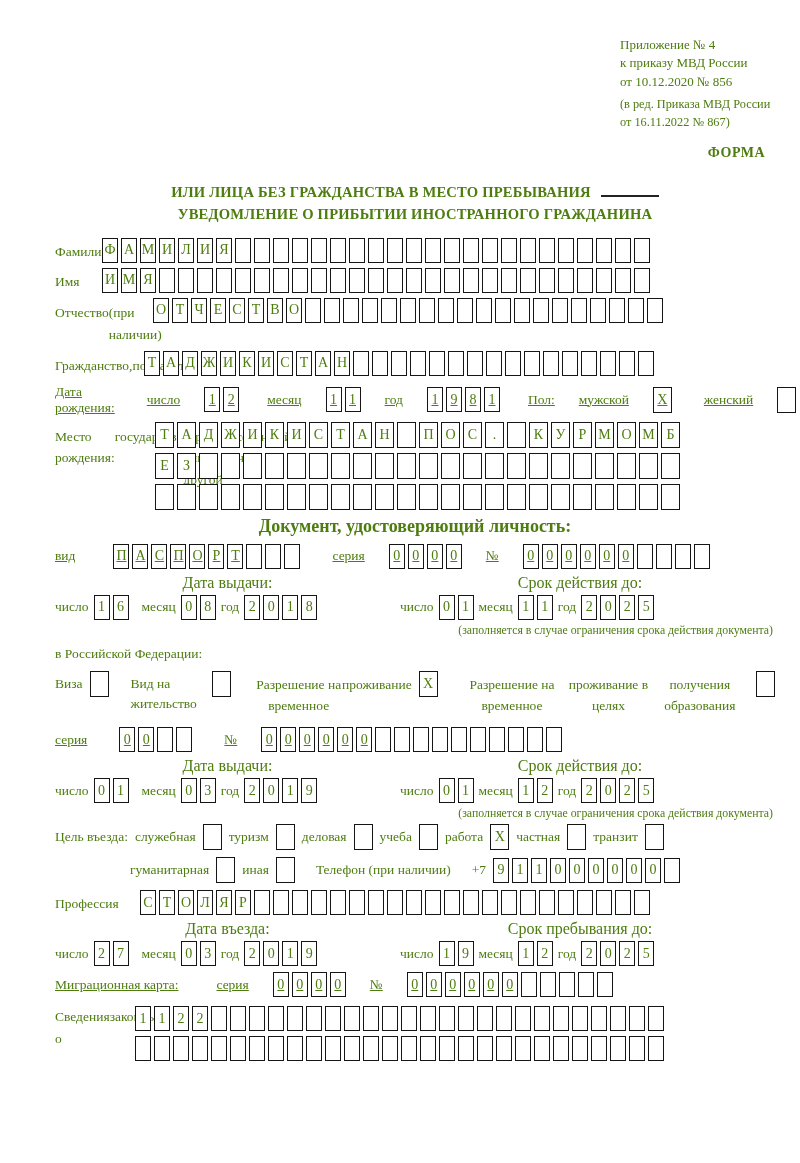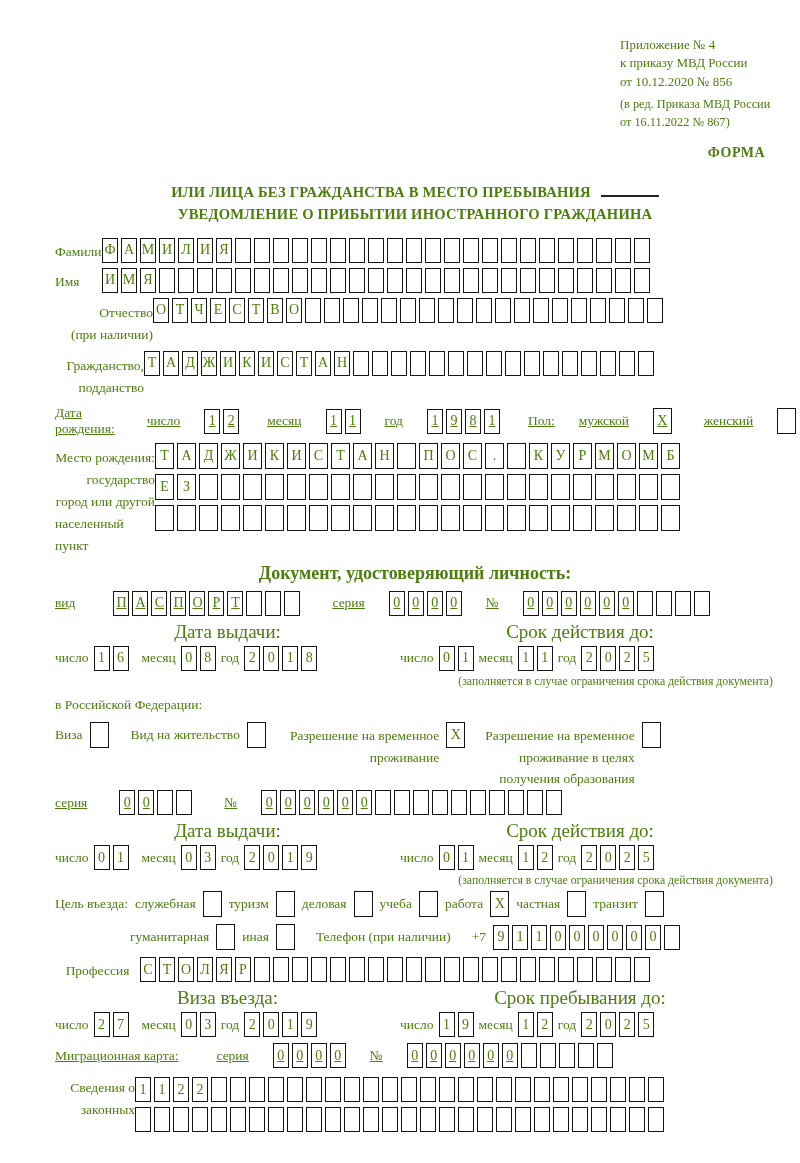--- a/index.html
+++ b/index.html
@@ -15,21 +15,21 @@
   .appendix .rev { font-size:12.3px; margin-top:5px; line-height:1.4; }
   .forma { text-align:right; padding-right:10px; font-weight:bold; font-size:14px; margin-top:14px; letter-spacing:.5px; }
   
   .title { text-align:center; font-weight:bold; font-size:14.6px; line-height:1.55; margin-top:20px; letter-spacing:.2px; }
   .t-underline { display:inline-block; width:58px; border-bottom:2px solid #222; height:14px; margin-left:10px; }
   .section-title { font-weight:bold; font-size:13.8px; margin-top:26px; letter-spacing:.25px; }
   
   .frm { margin-top:12px; font-size:13.5px; }
   .row { display:flex; align-items:flex-start; margin-bottom:5px; }
   .lbl { padding-top:4px; flex:0 0 auto; line-height:1.55; }
-  .w47 { width:47px; } .w89 { width:98px; } .w74 { width:89px; } .w100 { width:100px; } .w80 { width:80px; } .w85 { width:85px;text-align:center; }
+  .w47 { width:47px; } .w89 { width:98px; } .w74 { width:89px; } .w100 { width:100px; } .w80 { width:80px; } .w85 { width:85px; }
   .cells { display:inline-flex; gap:3px; flex:0 0 auto; }
   .cell {
     width:16px; height:25px; border:1.6px solid #151515; background:#fff;
     display:inline-flex; align-items:center; justify-content:center;
     font-size:14px; flex:0 0 auto;
   }
   .c24 .cell { width:19px; height:26px; }
   .stack { display:flex; flex-direction:column; gap:5px; }
   .cbx {
     width:19px; height:26px; border:1.6px solid #151515; background:#fff;
@@ -38,31 +38,31 @@
   }
   .inl { display:flex; align-items:center; gap:24px; flex-wrap:nowrap;text-decoration:underline; }
   .gap14 { margin-left:14px; } .gap8 { margin-left:8px; } .gap4 { margin-left:4px; }
   .doc-title { text-align:center; font-weight:bold; font-size:18px; margin:6px 0 7px 0; }
   
   .dates { margin-bottom:3px; }
   .dates-row { display:flex; }
   .dgroup { display:flex; flex-direction:column; }
   .dgroup.left { width:345px; }
   .dgroup.right { width:360px; }
-  .dtitle { text-align:center; font-size:19px; margin-bottom:3px; }
+  .dtitle { text-align:center; font-size:16px; margin-bottom:3px; }
   .dfields { display:flex; align-items:center; gap:5px; }
   .dnote { text-align:right; font-size:11.8px; margin-top:3px; padding-right:2px; }
   .intro { font-size:13.5px; line-height:1.85; margin-top:4px; }
   
-  .options { display:flex; align-items:flex-start; margin-top:4px; }
+  .options { display:flex; align-items:flex-start; margin-top:4px; margin-bottom:10px; }
   .opt { display:flex; align-items:flex-start; gap:7px; }
   .opt .txt { line-height:1.5; padding-top:3px; }
   .opt .c { text-align:center; }
   .purpose-row { display:flex; align-items:center; gap:7px; margin-bottom:7px; flex-wrap:nowrap; }
-  .lblcol { display:flex; flex-direction:column;align-items:flex-end; }
+  .lblcol { display:flex; flex-direction:row; }
   .lblcol span { line-height:1.62; }
 </style>
 </head>
 <body>
 
 <div class="page">
 
   <div class="appendix">
     <div>Приложение № 4</div>
     <div>к приказу МВД России</div>
@@ -605,21 +605,21 @@
           <span class="cell"></span>
           <span class="cell"></span>
           <span class="cell"></span>
           <span class="cell"></span>
         </span>
     </div>
 
     <div class="dates" style="margin-top:4px;">
       <div class="dates-row">
         <div class="dgroup left">
-          <div class="dtitle">Виза въезда:</div>
+          <div class="dtitle">Дата въезда:</div>
           <div class="dfields">
             <span>число</span>
             <span class="cells">
                 <span class="cell">2</span>
                 <span class="cell">7</span>
               </span>
             <span class="gap8">месяц</span>
             <span class="cells">
                 <span class="cell">0</span>
                 <span class="cell">3</span>

